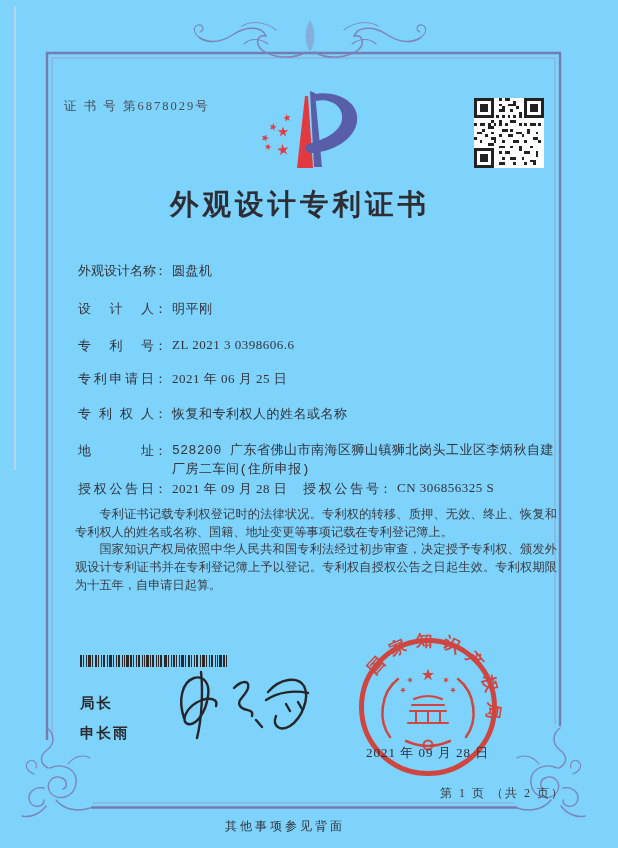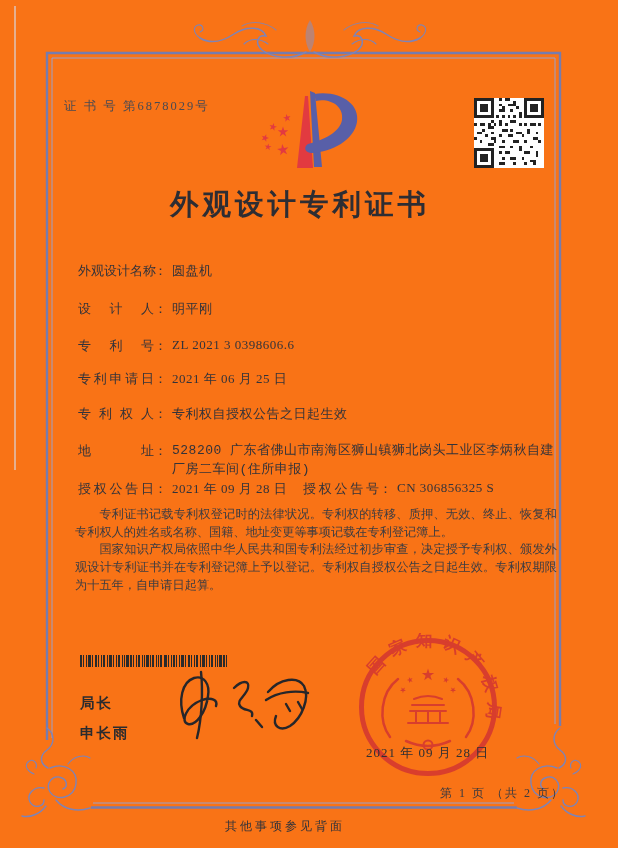--- a/index.html
+++ b/index.html
@@ -1,17 +1,17 @@
 <!DOCTYPE html>
 <html><head>
 <meta charset="utf-8">
 <style>
   html,body { margin:0; padding:0; background:#ffffff; }
   .page {
-    position:relative; width:618px; height:848px; background:#f97316;
+    position:relative; width:618px; height:848px; background:#7dd3fc;
     font-family:"Liberation Serif","DejaVu Serif",serif; color:#3a3a40; overflow:hidden;
   }
   .decor { position:absolute; left:0; top:0; }
   .cert-no { position:absolute; left:64px; top:98px; font-size:12.5px; letter-spacing:2px; color:#4a4a52; }
   .qr { position:absolute; left:474px; top:98px; }
   .logo { position:absolute; left:252px; top:86px; }
   .title { position:absolute; left:0; top:186px; width:600px; text-align:center;
            font-size:28.5px; font-weight:bold; letter-spacing:4px; color:#2d2d33; }
   .field-row { position:absolute; left:78px; font-size:13px; color:#33333a; white-space:nowrap; }
   .f-label { display:inline-block; width:76px; text-align:justify; text-align-last:justify; vertical-align:top; }
@@ -136,21 +136,21 @@
   <div class="field-row" style="top:262px">
     <span class="f-label">外观设计名称</span><span class="f-colon">：</span><span class="f-value">圆盘机</span>
   </div>
   <div class="field-row" style="top:337px">
     <span class="f-label">专利号</span><span class="f-colon">：</span><span class="f-value">ZL 2021 3 0398606.6</span>
   </div>
   <div class="field-row" style="top:370px">
     <span class="f-label">专利申请日</span><span class="f-colon">：</span><span class="f-value">2021 年 06 月 25 日</span>
   </div>
   <div class="field-row" style="top:405px">
-    <span class="f-label">专利权人</span><span class="f-colon">：</span><span class="f-value">专利权自授权公告之日起生效</span>
+    <span class="f-label">专利权人</span><span class="f-colon">：</span><span class="f-value">恢复和专利权人的姓名或名称</span>
   </div>
   <div class="field-row" style="top:442px">
     <span class="f-label">地址</span><span class="f-colon">：</span><span class="f-value addr-value">528200 广东省佛山市南海区狮山镇狮北岗头工业区李炳秋自建厂房二车间(住所申报)</span>
   </div>
   <div class="field-row" style="top:480px">
     <span>
       <span class="f-label">授权公告日</span><span class="f-colon">：</span><span class="f-value">2021 年 09 月 28 日</span>
     </span>
     <span class="grant-second">
       <span class="f-label">授权公告号</span><span class="f-colon">：</span><span class="f-value">CN 306856325 S</span>

